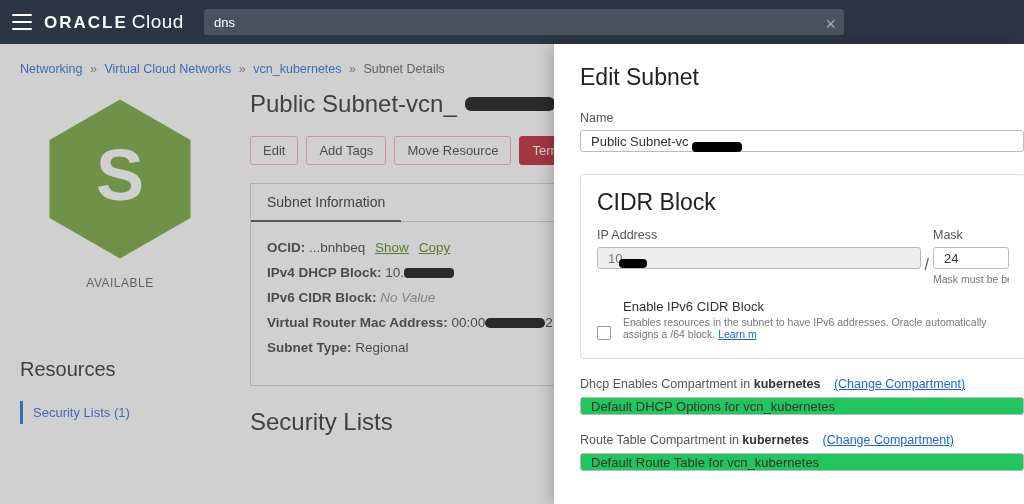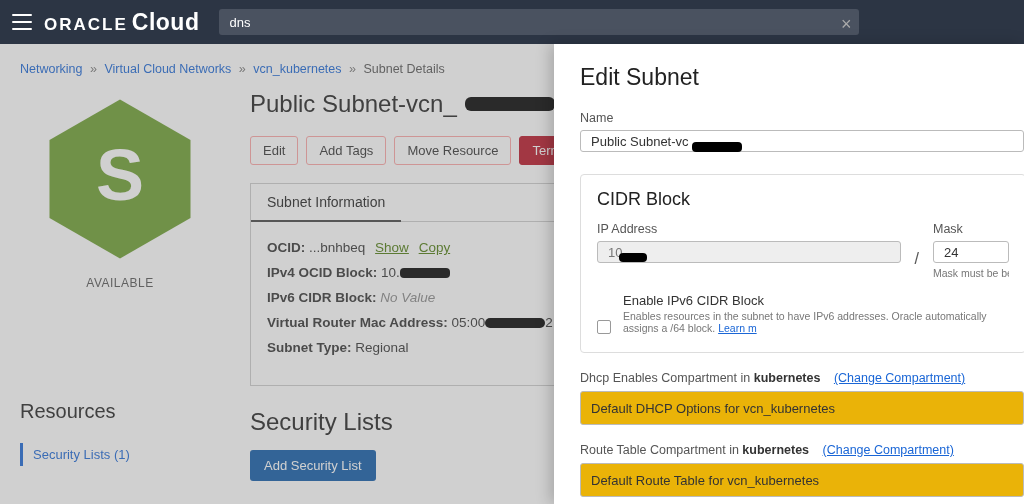--- a/index.html
+++ b/index.html
@@ -3,40 +3,40 @@
 <meta charset="utf-8">
 <style>
   * { box-sizing: border-box; margin: 0; padding: 0; font-family: -apple-system, BlinkMacSystemFont, "Segoe UI", Helvetica, Arial, sans-serif; }
   body { width: 1024px; height: 504px; overflow: hidden; background: #f5f5f5; position: relative; }
 
   .topbar { height: 44px; background: #2c3544; display: flex; align-items: center; padding: 0 12px; gap: 12px; }
   .hamburger { width: 20px; height: 16px; display: flex; flex-direction: column; justify-content: space-between; cursor: pointer; }
   .hamburger span { display:block; height: 2px; background: #fff; border-radius:1px; }
   .brand { color:#fff; font-size:18px; letter-spacing:0.5px; display:flex; align-items:baseline; gap:4px;justify-content:flex-end; }
   .brand .b1 { font-weight:600; letter-spacing:2px; font-size:17px;}
-  .brand .b2 { font-weight:700; font-size:23px;}
+  .brand .b2 { font-weight:400; font-size:19px;}
   .search-wrap { flex:0 0 640px; position:relative; margin-left:8px;}
   .search { width:100%; height:26px; background:#4a5260; border:none; border-radius:3px; padding:0 32px 0 10px; color:#fff; font-size:13px; }
   .search::placeholder { color:#bbb; }
   .search-x { position:absolute; right:8px; top:5px; color:#aaa; font-size:18px; cursor:pointer; line-height:20px;}
 
   .page { position:absolute; top:44px; left:0; right:0; bottom:0; background:#fff; }
 
   .crumbs { padding:18px 20px 8px; font-size:12.5px; color:#555; }
   .crumbs a { color:#1a66d6; text-decoration:none; }
   .crumbs .sep { color:#777; padding:0 4px; }
 
   .main { display:flex; padding:0 20px; gap:30px; }
   .leftcol { width:200px; display:flex; flex-direction:column; align-items:center; }
   .hex { width:150px; height:170px; position:relative; margin-top:10px;}
   .hex svg { width:100%; height:100%; }
   .hex-letter { position:absolute; top:50%; left:50%; transform:translate(-50%,-55%); color:#fff; font-size:72px; font-weight:700; }
   .status-label { font-size:12px; color:#555; letter-spacing:0.5px; margin-top:12px; }
 
-  .resources-h { font-size:20px; color:#222; margin-top:110px; align-self:flex-start; }
+  .resources-h { font-size:20px; color:#222; margin-top:68px; align-self:flex-start; }
   .res-list { margin-top:20px; align-self:flex-start; width:100%; }
   .res-item { font-size:13px; color:#1a66d6; padding:4px 0 4px 10px; border-left:3px solid #1a66d6; cursor:pointer;}
 
   .rightcol { flex:1; min-width:0; }
   .title { font-size:24px; color:#222; margin-top:6px; display:flex; align-items:center; gap:8px;}
   .redact { display:inline-block; width:90px; height:14px; background:#000; border-radius:6px; }
   .redact-sm { display:inline-block; width:50px; height:10px; background:#000; border-radius:4px; vertical-align:middle;}
   .redact-tn { display:inline-block; width:28px; height:9px; background:#000; border-radius:4px; vertical-align:middle;}
   .redact-mac { display:inline-block; width:60px; height:10px; background:#000; border-radius:5px; vertical-align:middle;}
 
@@ -59,36 +59,36 @@
 
   
   .dim { position:absolute; inset:0; background:rgba(120,120,120,0.35); pointer-events:none; }
   .panel { position:absolute; top:44px; right:0; bottom:0; width:470px; background:#fff; box-shadow:-4px 0 14px rgba(0,0,0,0.2); padding:20px 0 0 26px; overflow:hidden; }
   .panel h2 { font-size:23px; color:#222; font-weight:400; margin-bottom:20px; }
   .flabel { font-size:12.5px; color:#555; margin-bottom:5px; }
   .finput { width:100%; height:22px; border:1px solid #bbb; border-radius:3px; padding:0 10px; font-size:13px; color:#333; }
   .finput[disabled] { background:#eee; color:#777; }
 
   .cidr-box { margin-top:22px; border:1px solid #ddd; border-radius:4px; padding:14px 16px 18px; margin-right:-2px;}
-  .cidr-box h3 { font-size:18px; font-weight:400; color:#222; margin-bottom:12px;}
-  .cidr-row { display:flex; gap:14px; align-items:flex-start;}
+  .cidr-box h3 { font-size:23px; font-weight:400; color:#222; margin-bottom:12px;}
+  .cidr-row { display:flex; gap:4px; align-items:flex-start;}
   .cidr-ip { flex:1; }
   .cidr-mask { width:76px; }
   .slash { padding-top:28px; color:#555;}
   .hint { font-size:10.5px; color:#777; margin-top:4px; white-space:nowrap; overflow:hidden;}
   .chkrow { margin-top:14px; display:flex; gap:12px; align-items:flex-end;}
   .chk { width:14px; height:14px; border:1px solid #999; border-radius:2px; margin-top:2px; flex:0 0 14px;}
   .chkrow .txt { font-size:13px; color:#333;}
   .chkrow .sub { font-size:10.5px; color:#777; margin-top:2px;}
   .learn { color:#1a66d6; text-decoration:underline; cursor:pointer;}
 
   .comp-line { margin-top:18px; font-size:12.5px; color:#555; }
   .comp-line b { color:#333; }
   .comp-line .chg { color:#1a66d6; text-decoration:underline; cursor:pointer; margin-left:10px; font-size:12.5px;}
-  .sel { margin-top:6px; width:100%; height:34px; border:1px solid #bbb; border-radius:3px; padding:0 10px; font-size:13px; color:#333; background:#eab308; display:flex; align-items:center;}
+  .sel { margin-top:6px; width:100%; height:18px; border:1px solid #bbb; border-radius:3px; padding:0 10px; font-size:13px; color:#333; background:#22c55e; display:flex; align-items:center;}
 </style>
 </head>
 <body>
 
 <div class="topbar">
   <div class="hamburger">
     <span></span>
       <span></span>
       <span></span>
   </div>
@@ -149,40 +149,39 @@
           <div class="tab active">Subnet Information</div>
         </div>
         <div class="tabbody">
           <div class="kv">
             <b>OCID:</b>
             <span>...bnhbeq</span>
             <span class="linkish">Show</span>
             <span class="linkish">Copy</span>
           </div>
           <div class="kv">
-            <b>IPv4 OCID Block:</b>
+            <b>IPv4 DHCP Block:</b>
             <span>10.</span><span class="redact-sm"></span>
           </div>
           <div class="kv">
             <b>IPv6 CIDR Block:</b>
             <span class="noval">No Value</span>
           </div>
           <div class="kv">
             <b>Virtual Router Mac Address:</b>
-            <span>05:00</span><span class="redact-mac"></span><span>2</span>
+            <span>00:00</span><span class="redact-mac"></span><span>2</span>
           </div>
           <div class="kv">
             <b>Subnet Type:</b>
             <span>Regional</span>
           </div>
         </div>
       </div>
 
       <div class="sec-h">Security Lists</div>
-      <button class="primbtn">Add Security List</button>
     </div>
   </div>
 
   <div class="dim"></div>
 </div>
 
 <div class="panel">
   <h2>Edit Subnet</h2>
 
   <div class="flabel">Name</div>

